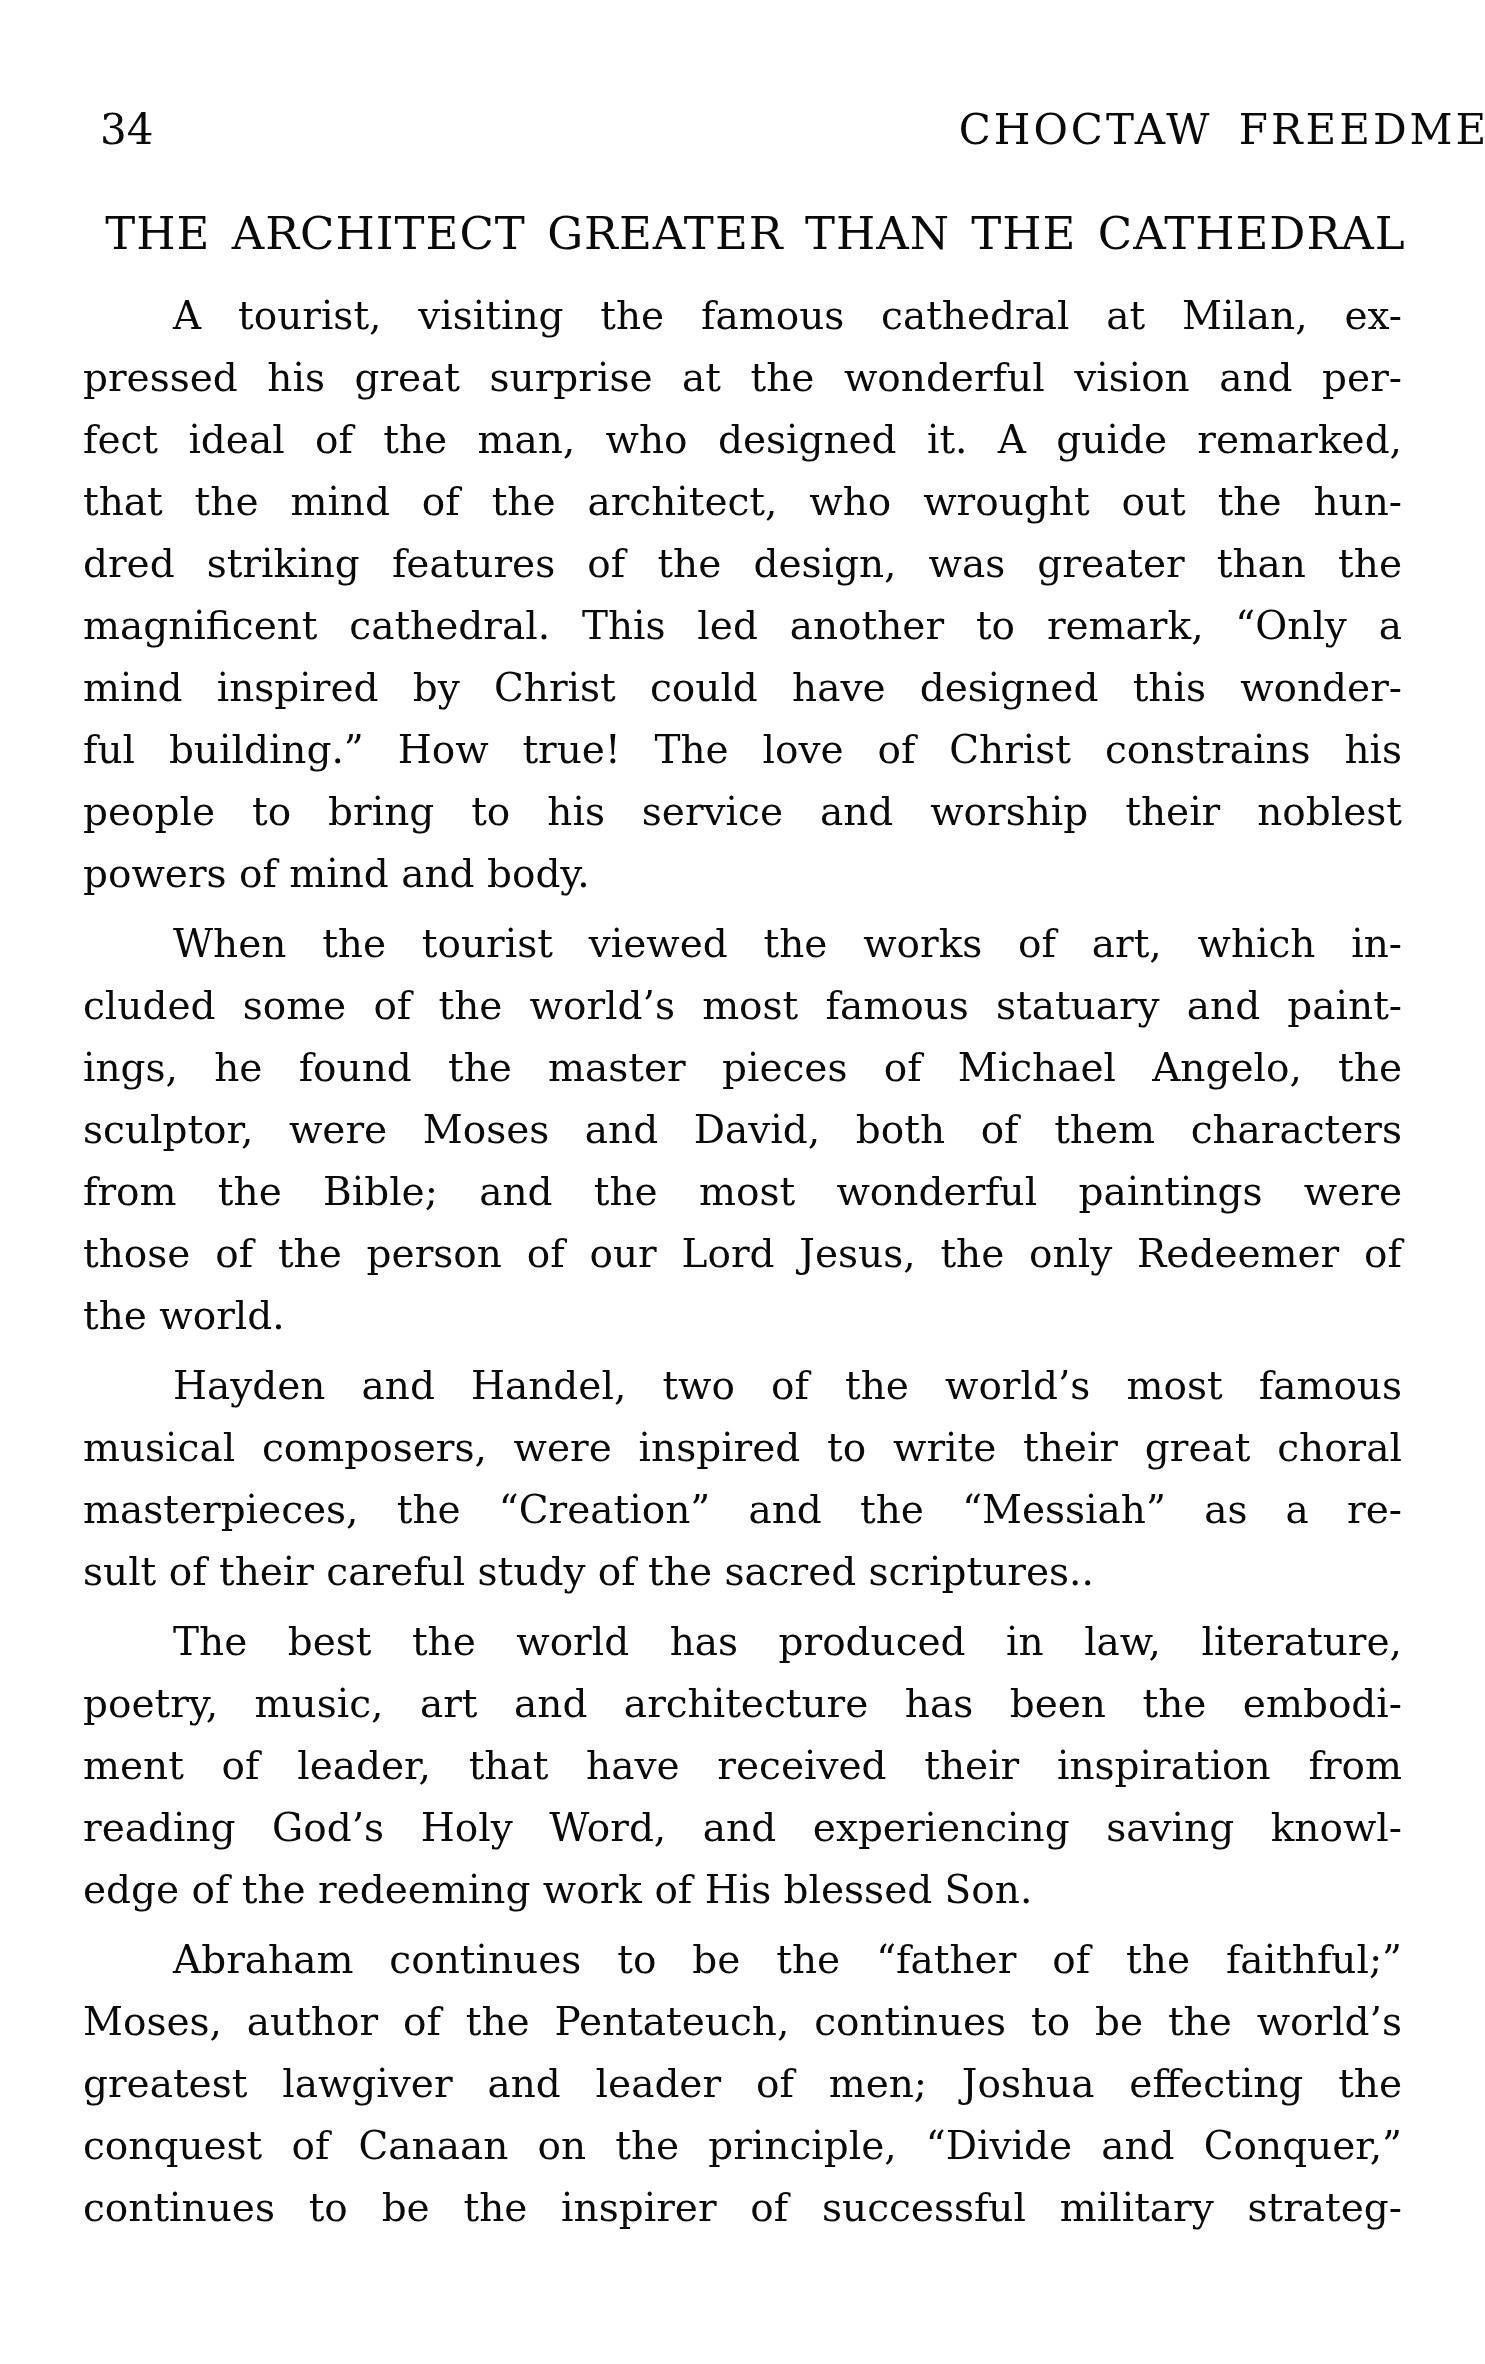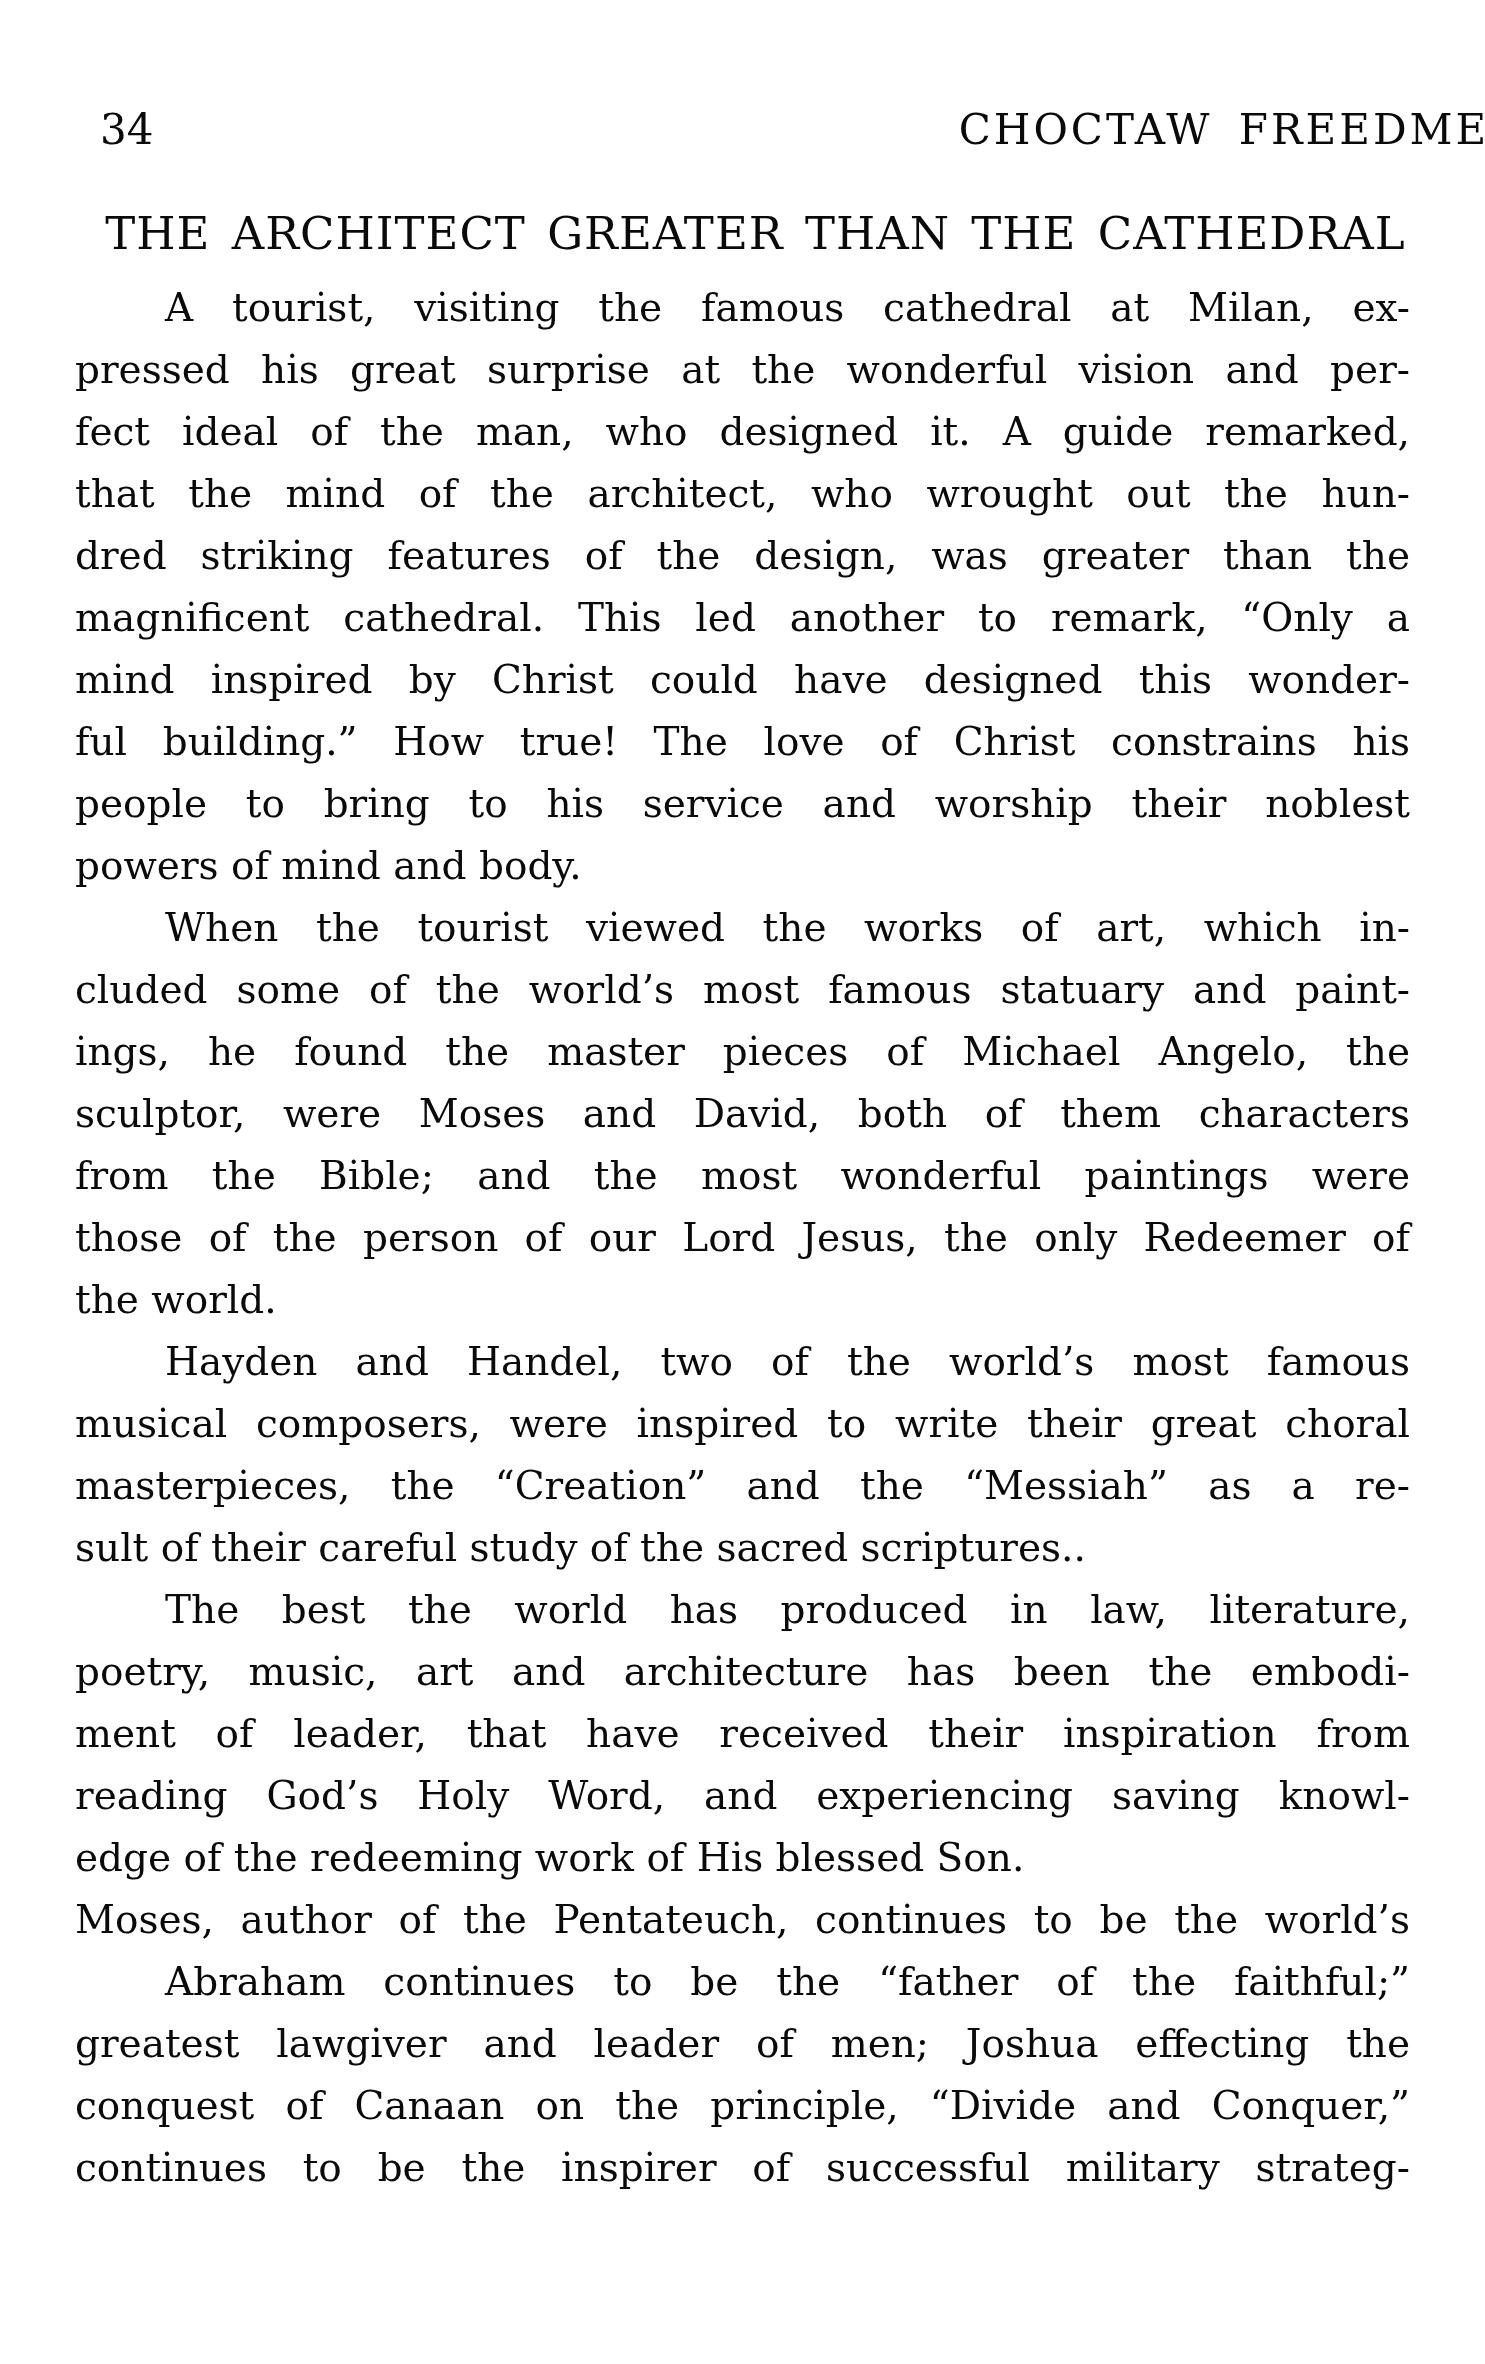--- a/index.html
+++ b/index.html
@@ -50,21 +50,21 @@
     white-space: nowrap;
   }
   .body-text {
     position: absolute;
     top: 277px;
     left: 75px;
     width: 1335px;
     font-size: 39px;
     line-height: 62px;
   }
-  .para { margin: 0; }
+  .para { margin: 8px; }
   .ln {
     display: block;
     text-align: justify;
     text-align-last: justify;
   }
   .ind { text-indent: 90px; }
   .end { text-align-last: left; }
 </style>
 </head>
 <body>
@@ -112,21 +112,21 @@
 
     <p class="para">
       <span class="ln ind">The best the world has produced in law, literature,</span>
       <span class="ln">poetry, music, art and architecture has been the embodi-</span>
       <span class="ln">ment of leader, that have received their inspiration from</span>
       <span class="ln">reading God’s Holy Word, and experiencing saving knowl-</span>
       <span class="ln end">edge of the redeeming work of His blessed Son.</span>
     </p>
 
     <p class="para">
+      <span class="ln ind">Abraham continues to be the “father of the faithful;”</span>
       <span class="ln">Moses, author of the Pentateuch, continues to be the world’s</span>
-      <span class="ln ind">Abraham continues to be the “father of the faithful;”</span>
       <span class="ln">greatest lawgiver and leader of men; Joshua effecting the</span>
       <span class="ln">conquest of Canaan on the principle, “Divide and Conquer,”</span>
       <span class="ln">continues to be the inspirer of successful military strateg-</span>
     </p>
 
   </div>
 </div>
 
 </body></html>

